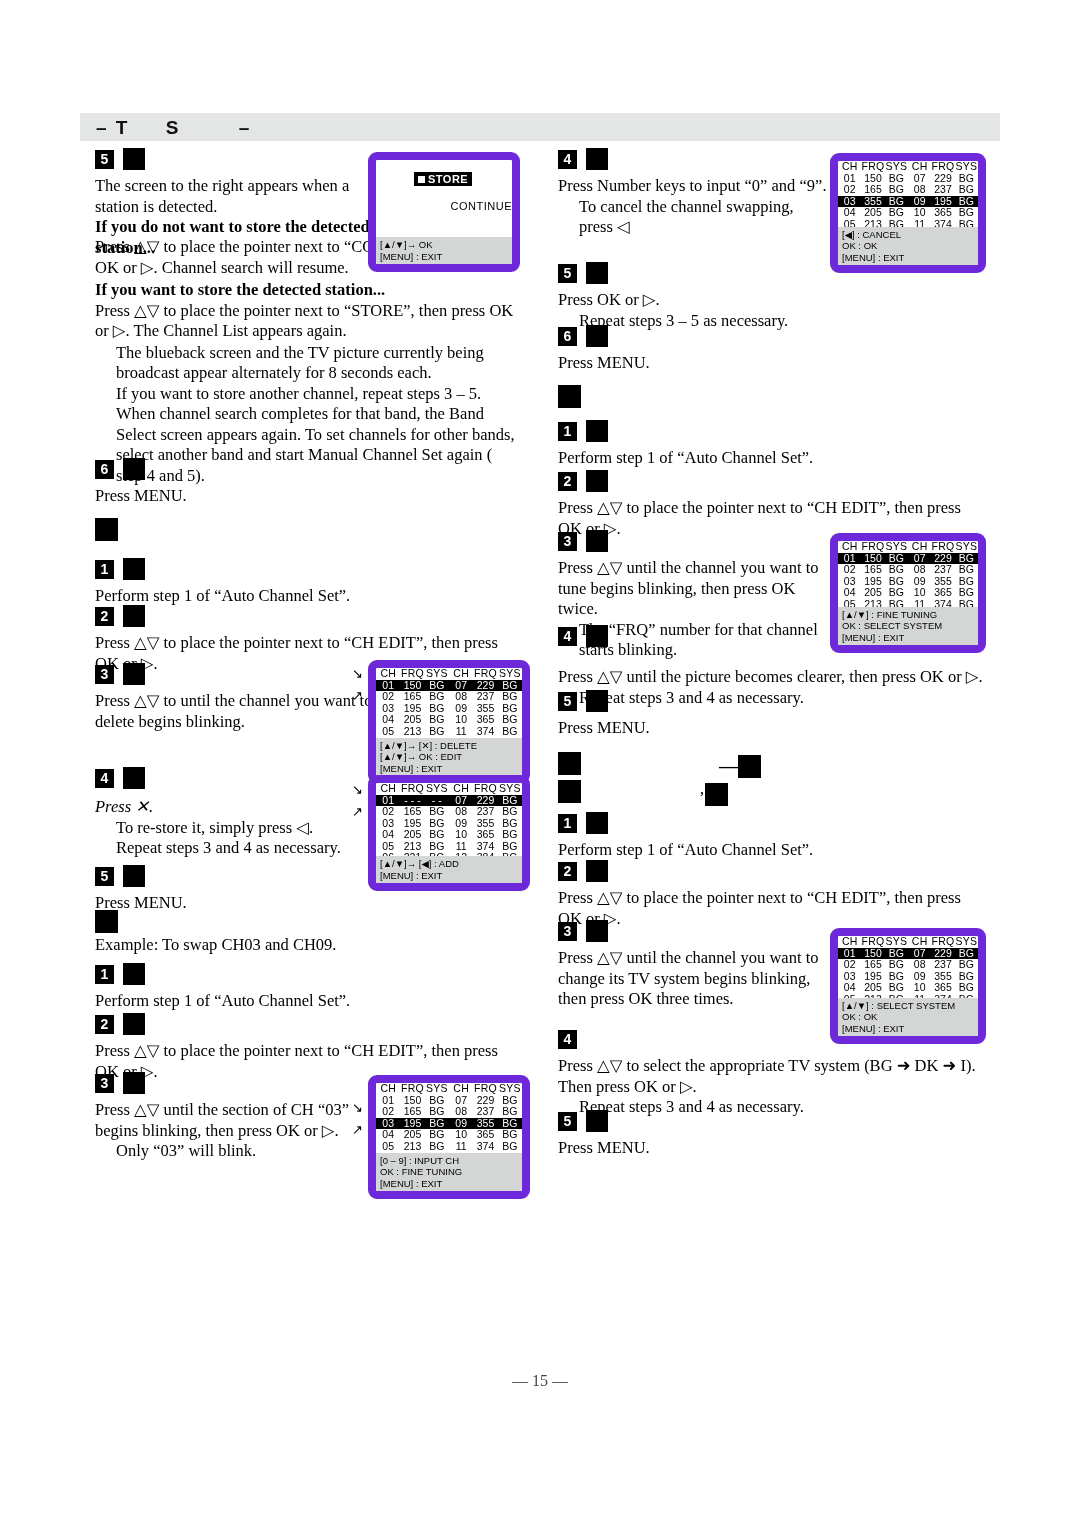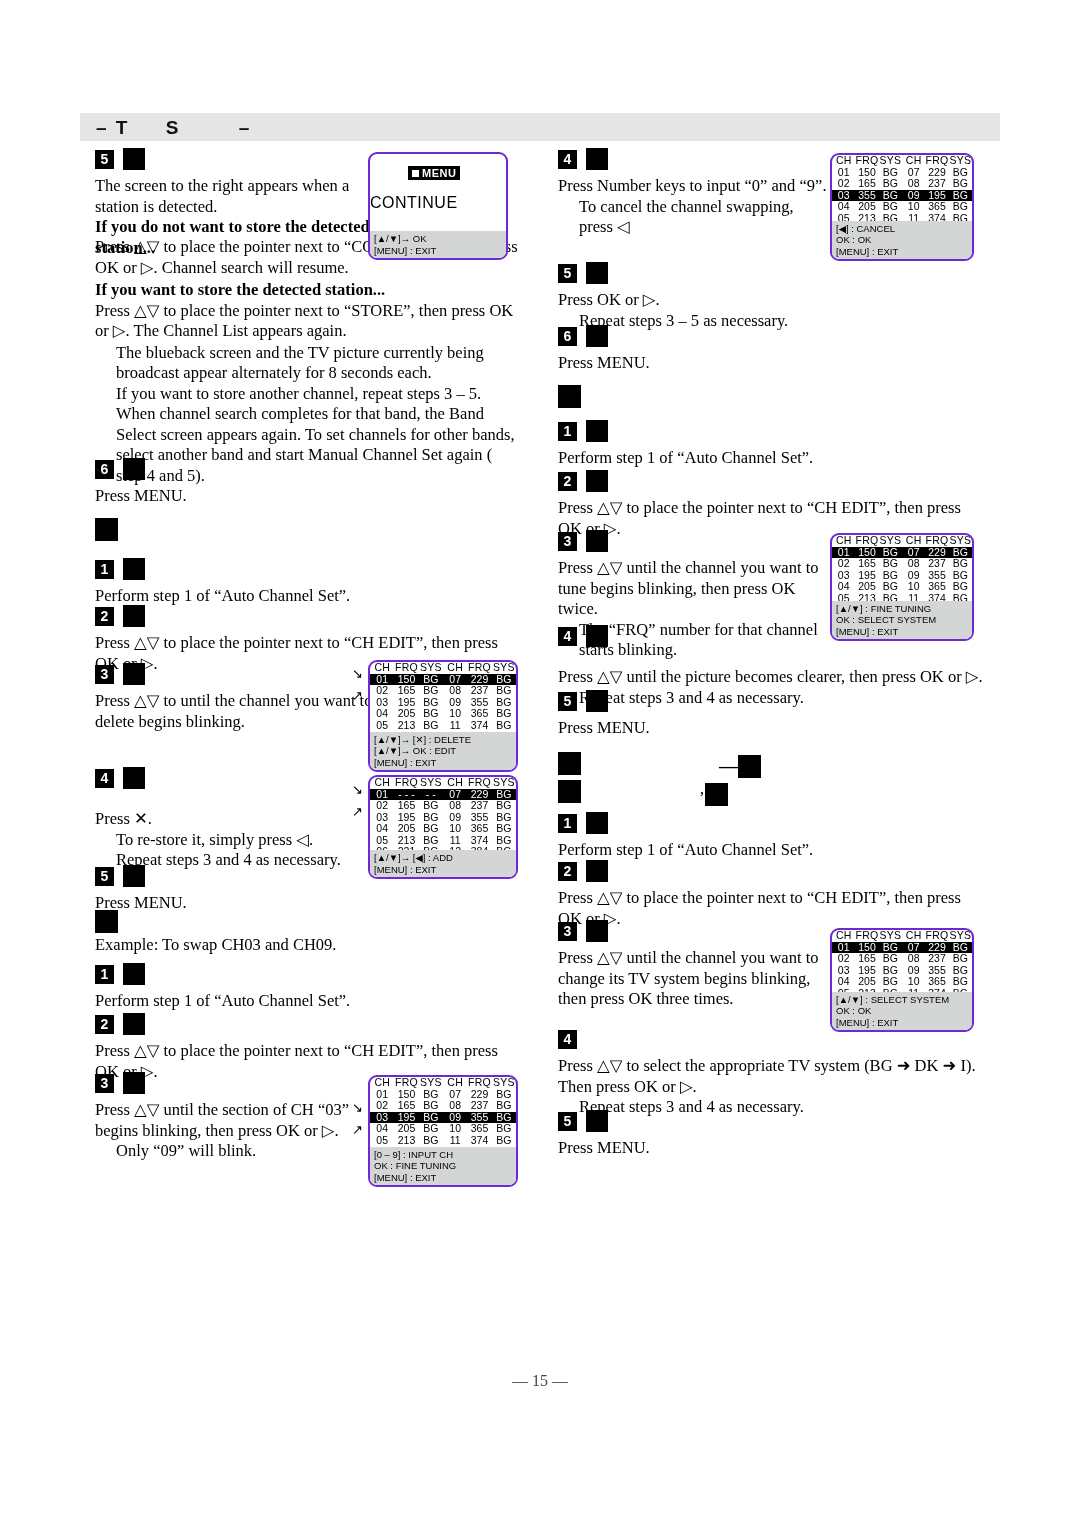--- a/index.html
+++ b/index.html
@@ -37,21 +37,21 @@
   p.t{
     margin:0;font-size:16.5px;line-height:20.5px;
     font-family:"Liberation Serif", serif;
   }
   p.t.ind{padding-left:21px;}
   .bold{font-family:"Liberation Sans", sans-serif;font-weight:bold;font-size:15.5px;}
   .sans{font-family:"Liberation Sans", sans-serif;font-size:15.5px;}
 
   
   .osd{
-    position:absolute;background:#fff;border:2px solid #6d28d9;border-radius:9px;
+    position:absolute;background:#fff;border:8px solid #6d28d9;border-radius:9px;
     font-family:"Liberation Sans", sans-serif;overflow:hidden;
   }
   .osd-inner{position:relative;width:100%;height:100%;}
   .chtable{
     width:100%;border-collapse:collapse;
     font-size:10.5px;color:#000;table-layout:fixed;
   }
   .chtable td,.chtable th{
     text-align:center;padding:0;font-weight:normal;height:11.5px;line-height:11.5px;
   }
@@ -66,22 +66,22 @@
   
   .store-title{
     position:absolute;left:38px;top:12px;background:#000;color:#fff;
     font-size:11px;font-weight:bold;padding:1px 4px;letter-spacing:0.5px;
   }
   .store-sq{
     display:inline-block;width:7px;height:7px;background:#fff;margin-right:3px;
     vertical-align:0px;
   }
   .store-continue{
-    position:absolute;left:0;top:40px;width:100%;text-align:left;
-    font-size:16px;letter-spacing:0.5px;
+    position:absolute;left:0;top:40px;width:100%;text-align:right;
+    font-size:11px;letter-spacing:0.5px;
   }
 
   
   .ptr{position:absolute;font-size:13px;color:#000;}
 
   .footer{
     position:absolute;left:0;top:1372px;width:1080px;text-align:center;
     font-family:"Liberation Serif", serif;font-size:16px;color:#444;
   }
 </style>
@@ -145,21 +145,21 @@
       <span class="redact hd"></span>
     </div>
     <p class="t" style="margin-top:6px;">Press △▽ to until the channel you want to delete begins blinking.</p>
   </div>
 
   <div class="blk" style="left:95px;top:767px;width:290px;">
     <div class="stepline">
       <span class="stepnum">4</span>
       <span class="redact hd"></span>
     </div>
-    <p class="t" style="margin-top:20px;">Press ✕.</p>
+    <p class="t" style="margin-top:8px;font-style:italic;">Press ✕.</p>
     <p class="t ind">To re-store it, simply press ◁.</p>
     <p class="t ind">Repeat steps 3 and 4 as necessary.</p>
   </div>
 
   <div class="blk" style="left:95px;top:865px;">
     <div class="stepline">
       <span class="stepnum">5</span>
       <span class="redact hd"></span>
     </div>
     <p class="t" style="margin-top:6px;">Press MENU.</p>
@@ -187,21 +187,21 @@
     </div>
     <p class="t" style="margin-top:6px;">Press △▽ to place the pointer next to “CH EDIT”, then press OK or ▷.</p>
   </div>
 
   <div class="blk" style="left:95px;top:1072px;width:265px;">
     <div class="stepline">
       <span class="stepnum">3</span>
       <span class="redact hd"></span>
     </div>
     <p class="t" style="margin-top:6px;">Press △▽ until the section of CH “03” begins blinking, then press OK or ▷.</p>
-    <p class="t ind">Only “09” will blink.</p>
+    <p class="t ind">Only “03” will blink.</p>
   </div>
 
   <div class="blk" style="left:558px;top:148px;width:270px;">
     <div class="stepline">
       <span class="stepnum">4</span>
       <span class="redact hd"></span>
     </div>
     <p class="t" style="margin-top:6px;">Press Number keys to input “0” and “9”.</p>
     <p class="t ind">To cancel the channel swapping, press ◁</p>
   </div>
@@ -315,21 +315,21 @@
   <div class="blk" style="left:558px;top:1110px;">
     <div class="stepline">
       <span class="stepnum">5</span>
       <span class="redact hd"></span>
     </div>
     <p class="t" style="margin-top:6px;">Press MENU.</p>
   </div>
 
   <div class="osd" style="left:368px;top:152px;width:136px;height:104px;">
     <div class="osd-inner">
-      <div class="store-title"><span class="store-sq"></span><span>MENU</span></div>
+      <div class="store-title"><span class="store-sq"></span><span>STORE</span></div>
       <div class="store-continue">CONTINUE</div>
       <div class="osd-foot">
         <div>[▲/▼]→ OK</div>
         <div>[MENU] : EXIT</div>
       </div>
     </div>
   </div>
 
   <div class="osd" style="left:368px;top:660px;width:146px;height:108px;">
     <div class="osd-inner">

